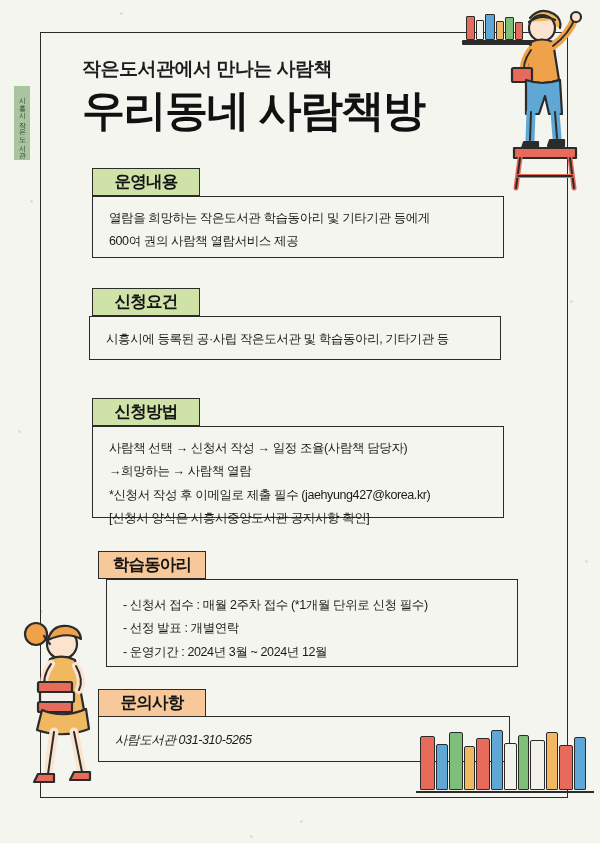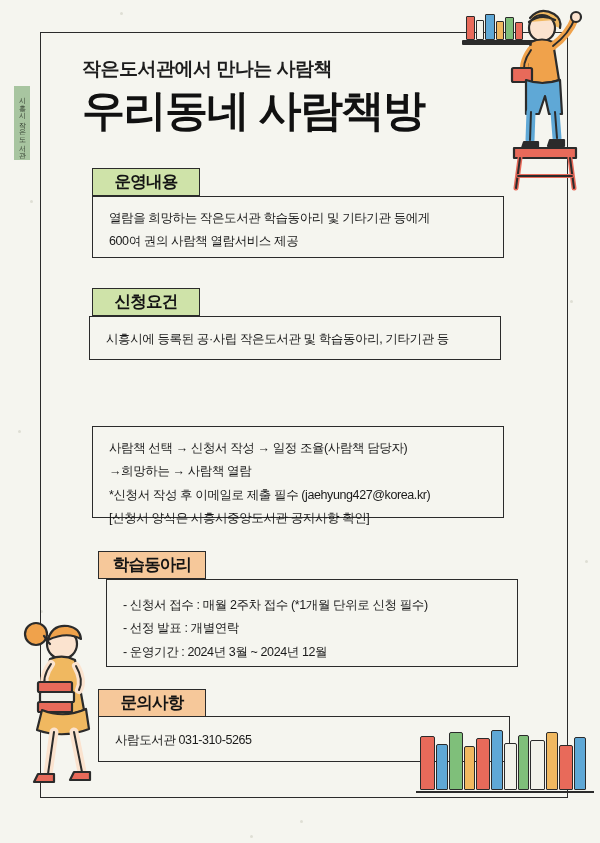--- a/index.html
+++ b/index.html
@@ -243,40 +243,43 @@
     <p>600여 권의 사람책 열람서비스 제공</p>
   </div>
 
   <div class="chip" style="left:92px;top:288px;width:108px;">
     <span>신청요건</span>
   </div>
   <div class="box" style="left:89px;top:316px;width:412px;height:44px;padding-top:13px;">
     <p>시흥시에 등록된 공·사립 작은도서관 및 학습동아리, 기타기관 등</p>
   </div>
 
+  <div class="chip" style="left:92px;top:398px;width:108px;">
+    <span>신청방법</span>
+  </div>
   <div class="box" style="left:92px;top:426px;width:412px;height:92px;">
     <p>사람책 선택 → 신청서 작성 → 일정 조율(사람책 담당자)</p>
     <p>→희망하는 → 사람책 열람</p>
     <p class="red">*신청서 작성 후 이메일로 제출 필수 (jaehyung427@korea.kr)</p>
     <p class="red">[신청서 양식은 시흥시중앙도서관 공지사항 확인]</p>
   </div>
 
   <div class="chip orange" style="left:98px;top:551px;width:108px;">
     <span>학습동아리</span>
   </div>
   <div class="box" style="left:98px;top:579px;width:412px;height:88px;padding-top:16px;margin-left:8px;">
     <p>- 신청서 접수 : 매월 2주차 접수 (*1개월 단위로 신청 필수)</p>
     <p>- 선정 발표 : 개별연락</p>
     <p>- 운영기간 : 2024년 3월 ~ 2024년 12월</p>
   </div>
 
   <div class="chip orange" style="left:98px;top:689px;width:108px;">
     <span>문의사항</span>
   </div>
-  <div class="box" style="left:98px;top:716px;width:412px;height:46px;padding-top:14px;">
+  <div class="box" style="left:98px;top:716px;width:412px;height:46px;padding-top:14px;font-style:italic;">
     <p>사람도서관 031-310-5265</p>
   </div>
 
   <div class="headline-wrap">
     <p class="kicker">작은도서관에서 만나는 사람책</p>
     <h1 class="title">우리동네 사람책방</h1>
   </div>
 
   <svg class="girl" viewBox="0 0 110 215">
     <g stroke="#2b2b2b" stroke-width="2.2" stroke-linecap="round" stroke-linejoin="round">

